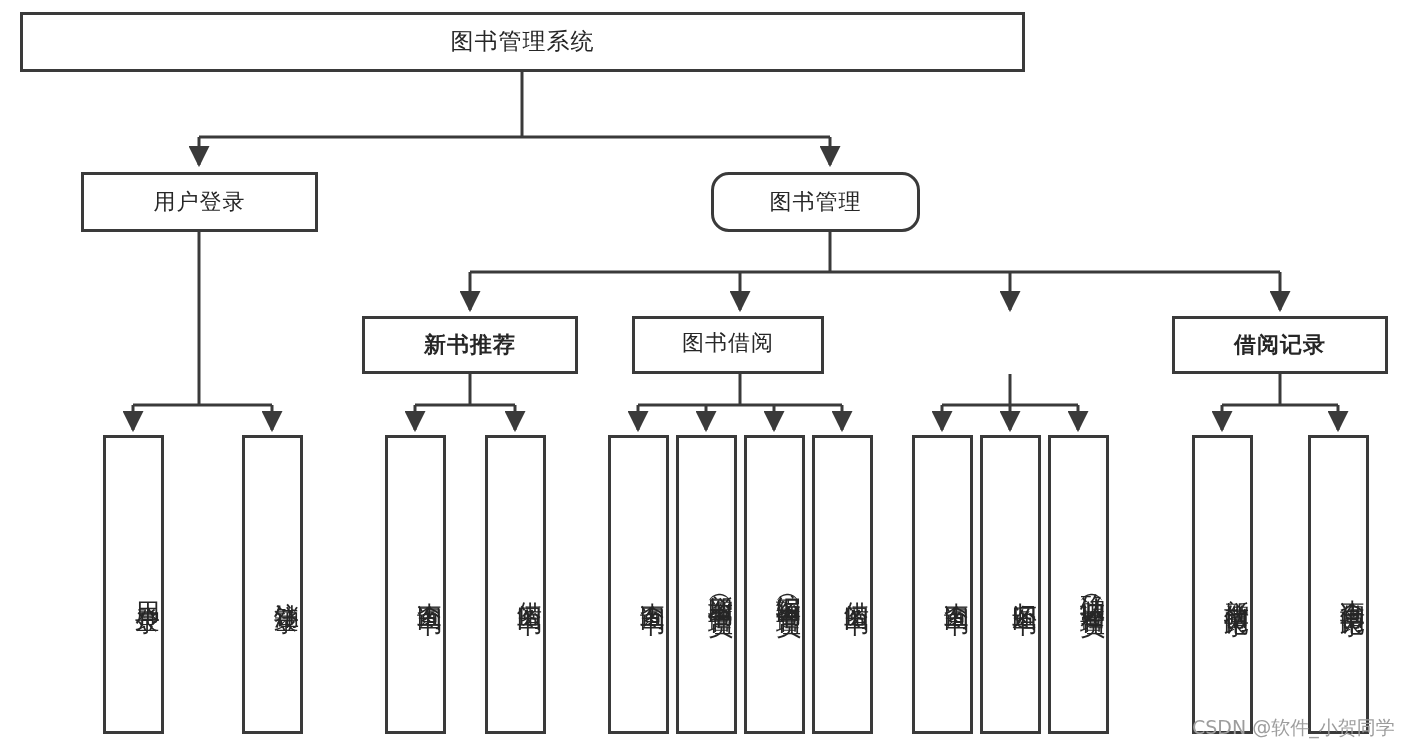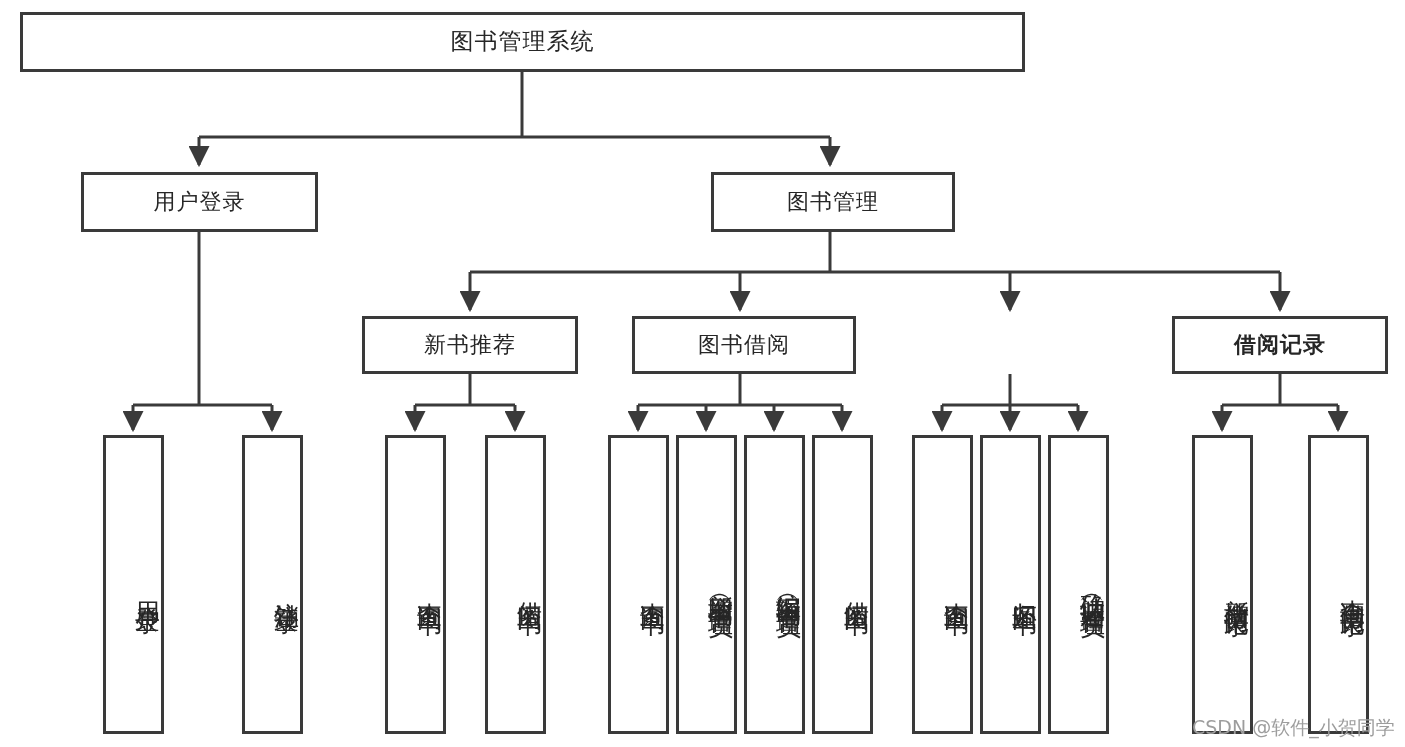--- a/index.html
+++ b/index.html
@@ -126,29 +126,29 @@
   </svg>
 
   <div class="node node-h node-root" style="left:20px; top:12px; width:1005px; height:60px;">
     <span>图书管理系统</span>
   </div>
 
   <div class="node node-h" style="left:81px; top:172px; width:237px; height:60px;">
     <span>用户登录</span>
   </div>
 
-  <div class="node node-h" style="left:711px; top:172px; width:244px; height:60px;">
+  <div class="node node-h" style="left:711px; top:172px; width:209px; height:60px;border-radius:18px;">
     <span>图书管理</span>
   </div>
 
-  <div class="node node-h" style="left:362px; top:316px; width:216px; height:58px;">
+  <div class="node node-h" style="left:362px; top:316px; width:216px; height:58px;font-weight:bold;">
     <span>新书推荐</span>
   </div>
 
-  <div class="node node-h" style="left:632px; top:316px; width:224px; height:58px;">
+  <div class="node node-h" style="left:632px; top:316px; width:192px; height:58px;font-family:Liberation Mono, monospace;">
     <span>图书借阅</span>
   </div>
 
 
   <div class="node node-h" style="left:1172px; top:316px; width:216px; height:58px;font-weight:bold;">
     <span>借阅记录</span>
   </div>
 
   <div class="node node-v" style="left:103px; top:435px; width:61px; height:299px;">
     <span class="vtext">用户登录</span>

